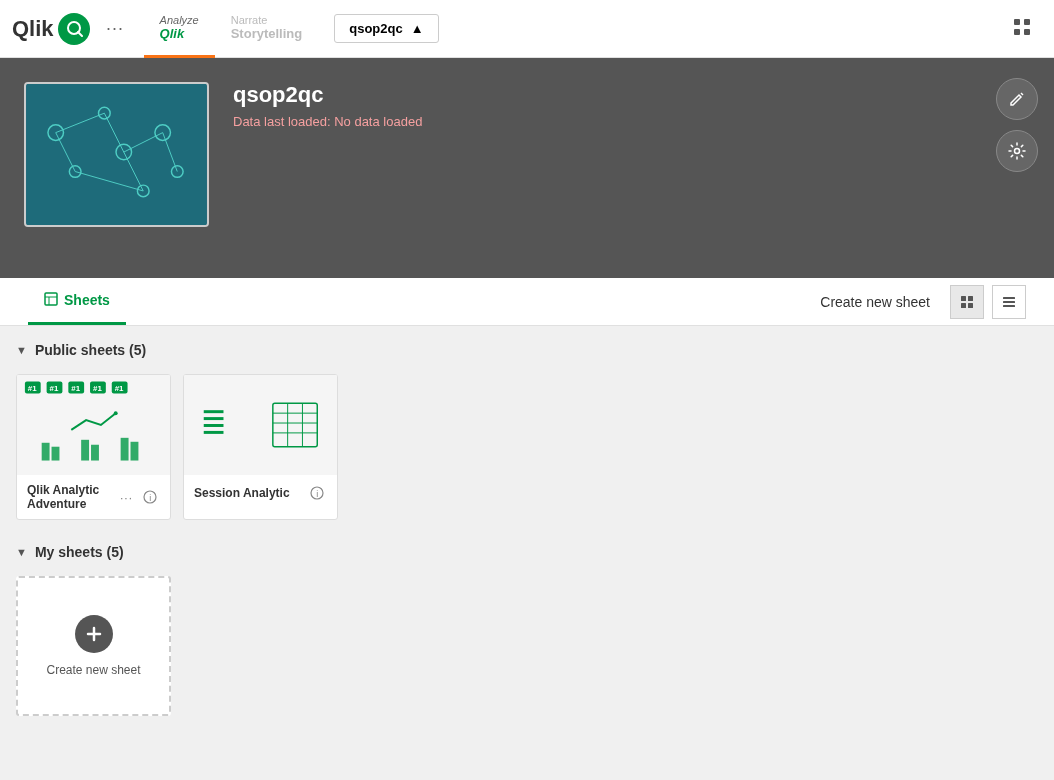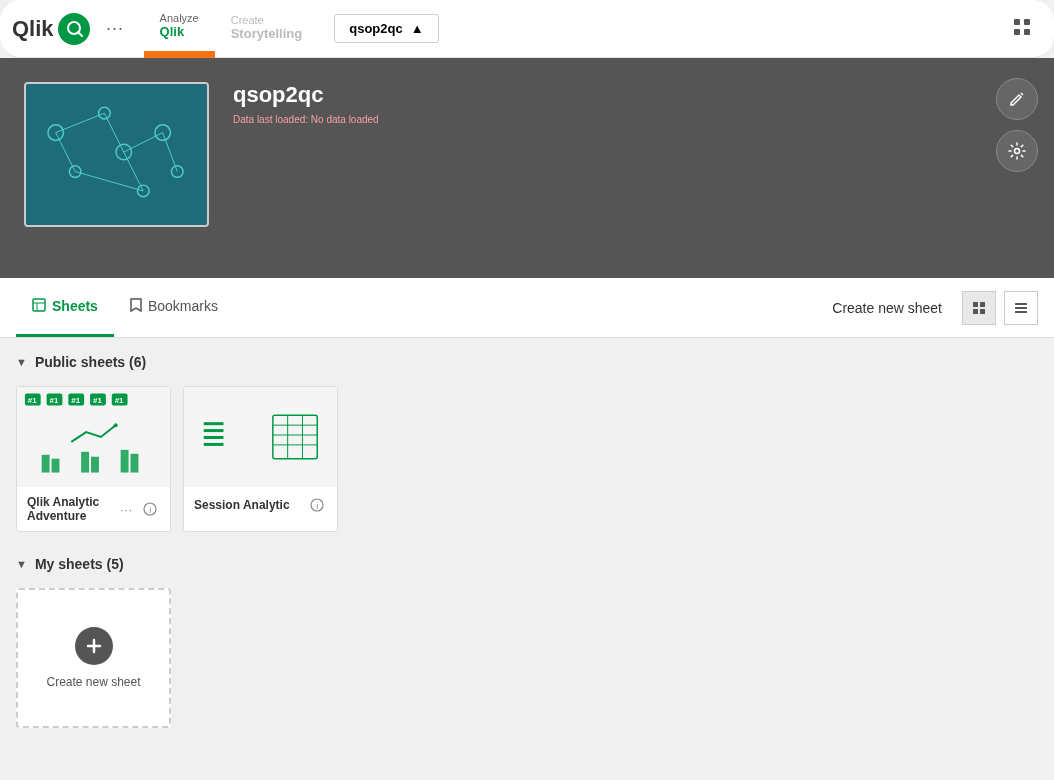--- a/index.html
+++ b/index.html
@@ -7,21 +7,20 @@
 
     
     .top-nav {
       background: #fff;
       border-bottom: 1px solid #e0e0e0;
       height: 58px;
       display: flex;
       align-items: center;
       padding: 0 12px;
       gap: 0;
-      border-radius: 21px;
     }
     .logo-area {
       display: flex;
       align-items: center;
       gap: 8px;
       margin-right: 16px;
     }
     .qlik-logo {
       display: flex;
       align-items: center;
@@ -54,21 +53,22 @@
       display: flex;
       flex-direction: column;
       justify-content: center;
       padding: 0 16px;
       height: 58px;
       cursor: pointer;
       border-bottom: 2px solid transparent;
       position: relative;
     }
     .nav-section.active {
-      border-bottom: 7px solid #f97316;
+      border-bottom: 3px solid #f97316;
+      font-style: italic;
     }
     .nav-label-top {
       font-size: 11px;
       color: #666;
     }
     .nav-label-bottom {
       font-size: 13px;
       font-weight: 600;
       color: #333;
     }
@@ -156,21 +156,21 @@
     .app-info {
       margin-left: 24px;
       color: white;
     }
     .app-name {
       font-size: 22px;
       font-weight: 600;
       margin-bottom: 6px;
     }
     .app-data-status {
-      font-size: 10px;
+      font-size: 13px;
       color: #f5a0a0;
     }
     .header-actions {
       position: absolute;
       right: 16px;
       top: 20px;
       display: flex;
       flex-direction: column;
       gap: 10px;
     }
@@ -185,24 +185,24 @@
       justify-content: center;
       cursor: pointer;
       color: white;
       font-size: 16px;
     }
 
     
     .tabs-bar {
       background: #fff;
       border-bottom: 1px solid #e0e0e0;
-      height: 60px;
+      height: 48px;
       display: flex;
       align-items: stretch;
-      padding: 0 16px;
+      padding: 0 28px;
     }
     .tab-item {
       display: flex;
       align-items: center;
       gap: 6px;
       padding: 0 16px;
       cursor: pointer;
       border-bottom: 3px solid transparent;
       font-size: 14px;
       color: #555;
@@ -370,21 +370,21 @@
 
   <div class="nav-dots">···</div>
 
 
   <div class="nav-section active">
     <span class="nav-label-top">Analyze</span>
     <span class="nav-label-bottom">Qlik</span>
   </div>
 
   <div class="nav-section dimmed">
-    <span class="nav-label-top">Create</span>
+    <span class="nav-label-top">Narrate</span>
     <span class="nav-label-bottom">Storytelling</span>
   </div>
 
   <div style="margin-left: 16px;">
     <div class="app-pill">
       <span>qsop2qc</span>
       <span>▲</span>
     </div>
   </div>
 
@@ -455,28 +455,20 @@
   <div class="tab-item active">
     <span class="tab-icon">
       <svg width="14" height="14" viewBox="0 0 14 14" fill="none">
         <rect x="1" y="1" width="12" height="12" rx="1" stroke="#009845" stroke-width="1.5" fill="none"></rect>
         <line x1="1" y1="5" x2="13" y2="5" stroke="#009845" stroke-width="1"></line>
         <line x1="5" y1="5" x2="5" y2="13" stroke="#009845" stroke-width="1"></line>
       </svg>
     </span>
     <span>Sheets</span>
   </div>
-  <div class="tab-item">
-    <span class="tab-icon">
-      <svg width="12" height="14" viewBox="0 0 12 14" fill="none">
-        <path d="M1 1h10v12l-5-3-5 3V1z" stroke="#555" stroke-width="1.5" fill="none"></path>
-      </svg>
-    </span>
-    <span>Bookmarks</span>
-  </div>
 
   <div class="tabs-right">
     <button class="create-sheet-btn">Create new sheet</button>
     <button class="view-toggle-btn active">
       <svg width="14" height="14" viewBox="0 0 14 14" fill="#555">
         <rect x="1" y="1" width="5" height="5" rx="0.5"></rect>
         <rect x="8" y="1" width="5" height="5" rx="0.5"></rect>
         <rect x="1" y="8" width="5" height="5" rx="0.5"></rect>
         <rect x="8" y="8" width="5" height="5" rx="0.5"></rect>
       </svg>
@@ -488,21 +480,21 @@
         <rect x="1" y="10" width="12" height="2" rx="0.5"></rect>
       </svg>
     </button>
   </div>
 </div>
 
 <div class="sheets-content">
 
   <div class="section-header">
     <span style="color:#555; font-size:11px;">▼</span>
-    <span>Public sheets (6)</span>
+    <span>Public sheets (5)</span>
   </div>
 
   <div class="sheets-grid">
 
     <div class="sheet-card">
       <div class="sheet-thumb">
         <svg width="155" height="100" viewBox="0 0 155 100" xmlns="http://www.w3.org/2000/svg" style="background:#f5f5f5;">
 
           <rect x="8" y="6" width="16" height="12" rx="2" fill="#009845"></rect>
           <text x="11" y="16" font-size="8" font-weight="bold" fill="white">#1</text>

